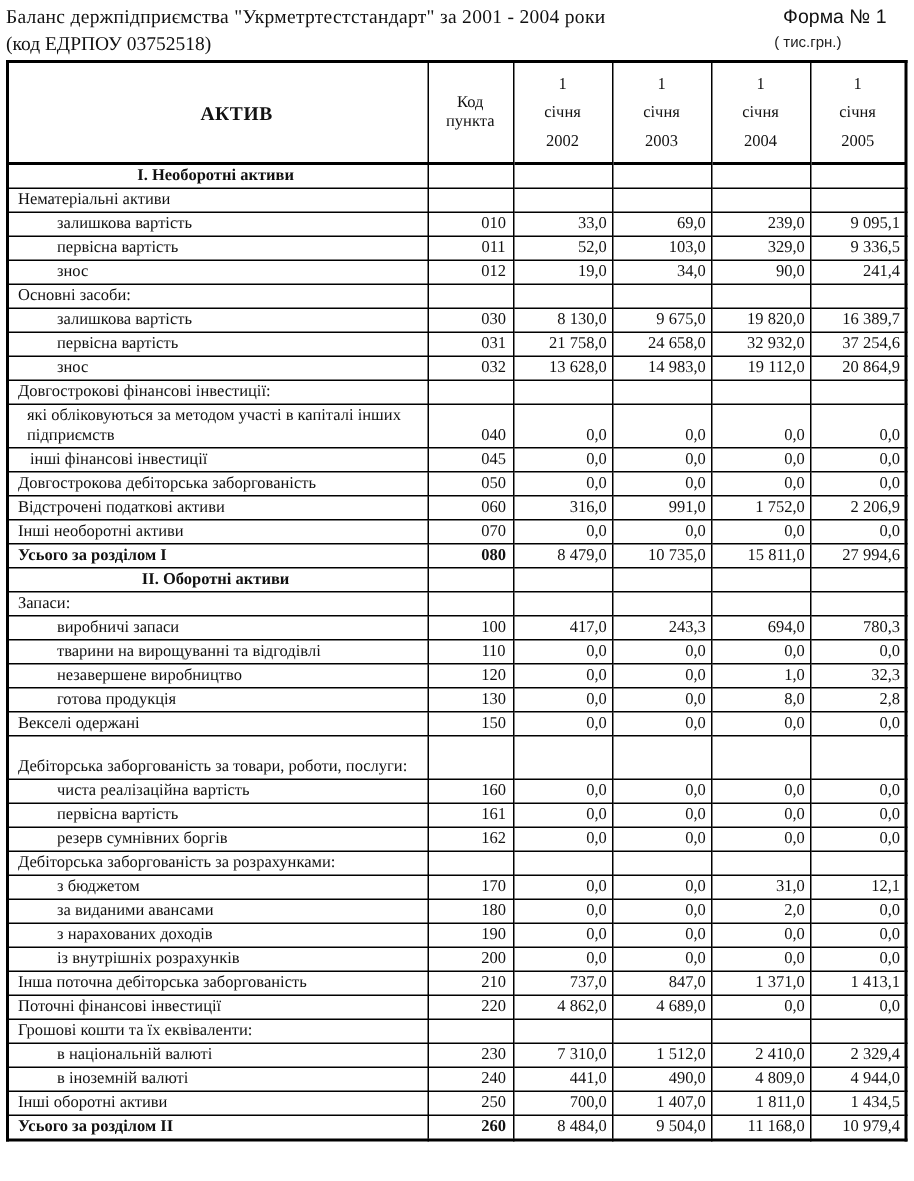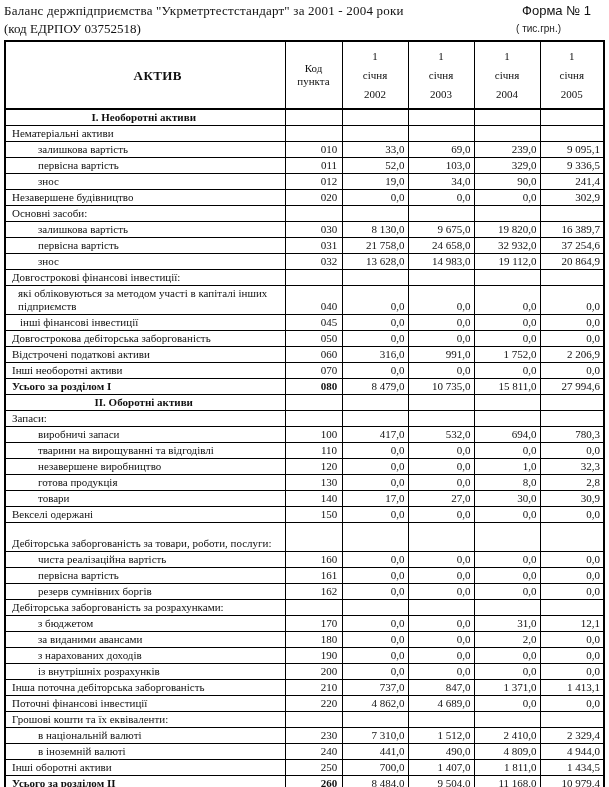--- a/index.html
+++ b/index.html
@@ -144,28 +144,20 @@
         </tr>
         <tr class="r-item">
           <td class="c-label">знос</td>
           <td class="c-code">012</td>
           <td class="c-num">19,0</td>
           <td class="c-num">34,0</td>
           <td class="c-num">90,0</td>
           <td class="c-num">241,4</td>
         </tr>
         <tr class="r-plain">
-          <td class="c-label">Незавершене будівництво</td>
-          <td class="c-code">020</td>
-          <td class="c-num">0,0</td>
-          <td class="c-num">0,0</td>
-          <td class="c-num">0,0</td>
-          <td class="c-num">302,9</td>
-        </tr>
-        <tr class="r-plain">
           <td class="c-label">Основні засоби:</td>
           <td class="c-code"></td>
           <td class="c-num"></td>
           <td class="c-num"></td>
           <td class="c-num"></td>
           <td class="c-num"></td>
         </tr>
         <tr class="r-item">
           <td class="c-label">залишкова вартість</td>
           <td class="c-code">030</td>
@@ -259,21 +251,21 @@
           <td class="c-code"></td>
           <td class="c-num"></td>
           <td class="c-num"></td>
           <td class="c-num"></td>
           <td class="c-num"></td>
         </tr>
         <tr class="r-item">
           <td class="c-label">виробничі запаси</td>
           <td class="c-code">100</td>
           <td class="c-num">417,0</td>
-          <td class="c-num">532,0</td>
+          <td class="c-num">243,3</td>
           <td class="c-num">694,0</td>
           <td class="c-num">780,3</td>
         </tr>
         <tr class="r-item">
           <td class="c-label">тварини на вирощуванні та відгодівлі</td>
           <td class="c-code">110</td>
           <td class="c-num">0,0</td>
           <td class="c-num">0,0</td>
           <td class="c-num">0,0</td>
           <td class="c-num">0,0</td>
@@ -286,28 +278,20 @@
           <td class="c-num">1,0</td>
           <td class="c-num">32,3</td>
         </tr>
         <tr class="r-item">
           <td class="c-label">готова продукція</td>
           <td class="c-code">130</td>
           <td class="c-num">0,0</td>
           <td class="c-num">0,0</td>
           <td class="c-num">8,0</td>
           <td class="c-num">2,8</td>
-        </tr>
-        <tr class="r-item">
-          <td class="c-label">товари</td>
-          <td class="c-code">140</td>
-          <td class="c-num">17,0</td>
-          <td class="c-num">27,0</td>
-          <td class="c-num">30,0</td>
-          <td class="c-num">30,9</td>
         </tr>
         <tr class="r-plain">
           <td class="c-label">Векселі одержані</td>
           <td class="c-code">150</td>
           <td class="c-num">0,0</td>
           <td class="c-num">0,0</td>
           <td class="c-num">0,0</td>
           <td class="c-num">0,0</td>
         </tr>
         <tr class="r-tall">

